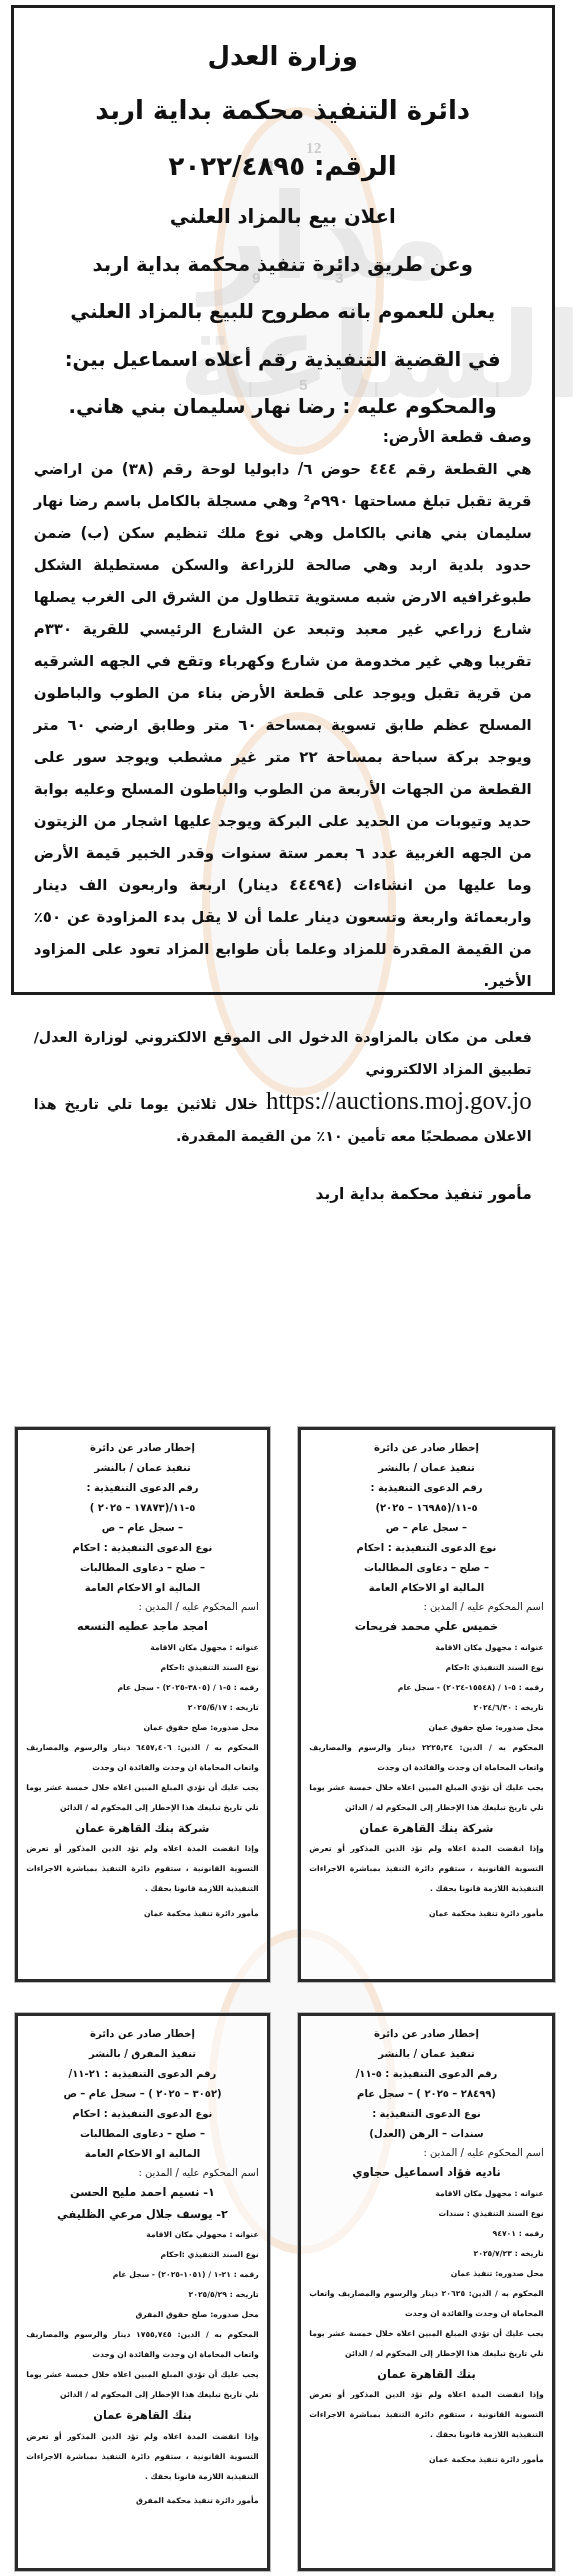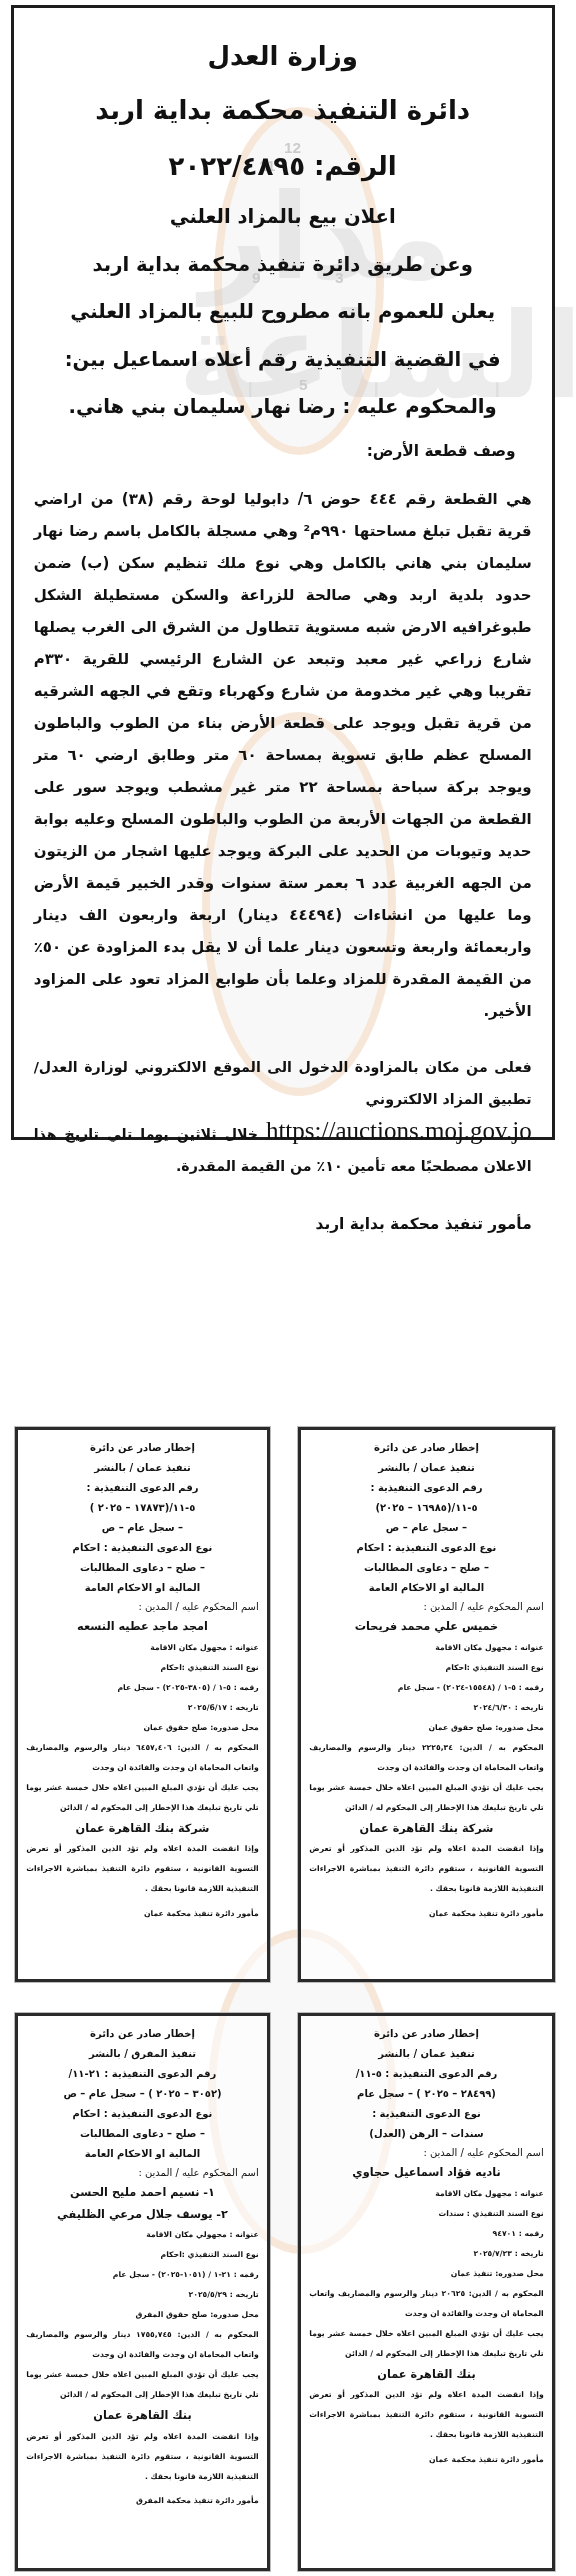--- a/index.html
+++ b/index.html
@@ -6,46 +6,46 @@
   body { width: 576px; height: 2576px; position: relative; overflow: hidden; font-family: "DejaVu Sans", sans-serif; color: #111; }
   .rtl { direction: rtl; }
 
   
   .wm { position: absolute; pointer-events: none; z-index: 0; }
   .wm-clock { border-radius: 50%; border: 8.3px solid rgba(247, 200, 160, 0.35); background: rgba(235,235,235,0.35); }
   .wm-clock .num { position: absolute; font-family: "Liberation Sans", sans-serif; font-size: 15.4px; color: rgba(150,150,150,0.45); font-weight: bold; }
   .wm-text { font-family: "DejaVu Sans", sans-serif; font-weight: bold; color: rgba(200,200,200,0.35); }
 
   
-  .main-box { position: absolute; left: 10.7px; top: 4.7px; width: 544px; height: 1135px; border: 3px solid #1c1c1c; box-sizing: border-box; z-index: 1; padding: 24px 20px 0 20px; }
+  .main-box { position: absolute; left: 10.7px; top: 4.7px; width: 544px; height: 990px; border: 3px solid #1c1c1c; box-sizing: border-box; z-index: 1; padding: 24px 20px 0 20px; }
   .h1 { text-align: center; font-weight: bold; font-size: 26px; line-height: 1.25; margin: 0; }
   .h1.l1 { margin-top: 8.3px; margin-bottom: 21.4px; }
   .h1.l2 { margin-bottom: 24px; }
   .h1.l3 { margin-bottom: 22.5px; }
   .h2 { text-align: center; font-weight: bold; font-size: 19.6px; line-height: 1.2; margin: 0 0 24px 0; }
   .lead { font-weight: bold; font-size: 19.6px; line-height: 1.2; text-align: justify; text-align-last: right; margin: 0 0 24px 0; }
   .lead.c { text-align: center; text-align-last: center; }
   .body-p { font-weight: bold; font-size: 14.2px; line-height: 32px; text-align: justify; margin: 0; }
-  .sub-title { font-weight: bold; font-size: 15.4px; line-height: 32px; margin: 16px; }
+  .sub-title { font-weight: bold; font-size: 15.4px; line-height: 32px; margin: 0; }
   .url { font-family: "Liberation Serif", serif; font-weight: normal; font-size: 25px; direction: ltr; unicode-bidi: embed; }
   .signature { font-weight: bold; font-size: 15.4px; margin-top: 33px; }
 
   
   .notice { position: absolute; z-index: 1; border: 3.6px solid #2a2a2a; outline: 0.6px solid #bbb; box-sizing: border-box; background: rgba(255,255,255,0.55); padding: 8.3px 8.3px 4.7px 8.3px; }
   .n-head { text-align: center; font-weight: bold; font-size: 10px; line-height: 20px; }
   .n-line { font-size: 7.7px; font-weight: bold; line-height: 20px; text-align: justify; }
   .n-label { font-size: 10px; line-height: 18px; }
   .n-name { text-align: center; font-weight: bold; font-size: 11.3px; line-height: 21.4px; }
   .n-sign { font-size: 7.7px; font-weight: bold; line-height: 24px; margin-top: 2.4px; }
 </style>
 </head>
 <body>
 
 <div class="wm wm-clock" style="left:214px; top:107px; width:154px; height:332px; border-radius:50%;">
-  <span class="num" style="left:62px; top:24px;">12</span>
+  <span class="num" style="left:84px; top:24px;font-family:Liberation Serif, serif;">12</span>
   <span class="num" style="left:37px; top:42px;">11</span>
   <span class="num" style="left:30px; top:154px;">9</span>
   <span class="num" style="left:113px; top:154px;">3</span>
   <span class="num" style="left:77px; top:261px;">5</span>
 </div>
 <div class="wm wm-text" style="left:178px; top:178px; font-size:119px; line-height:1; width:297px; text-align:center;">مدار الساعة</div>
 <div class="wm wm-clock" style="left:202px; top:712px; width:178px; height:368px;"></div>
 <div class="wm wm-clock" style="left:208px; top:1929px; width:172px; height:309px;"></div>
 
 <div class="main-box rtl">

